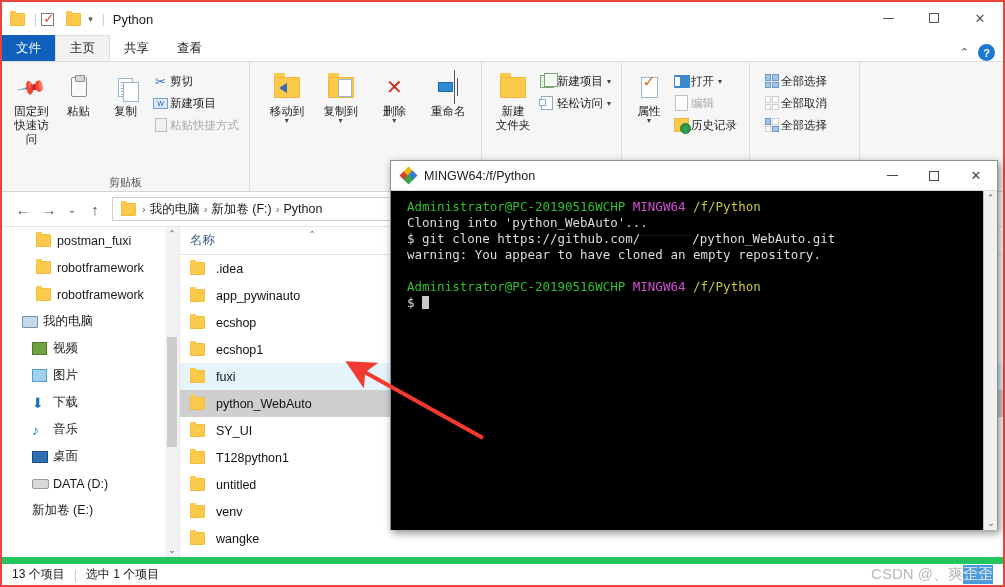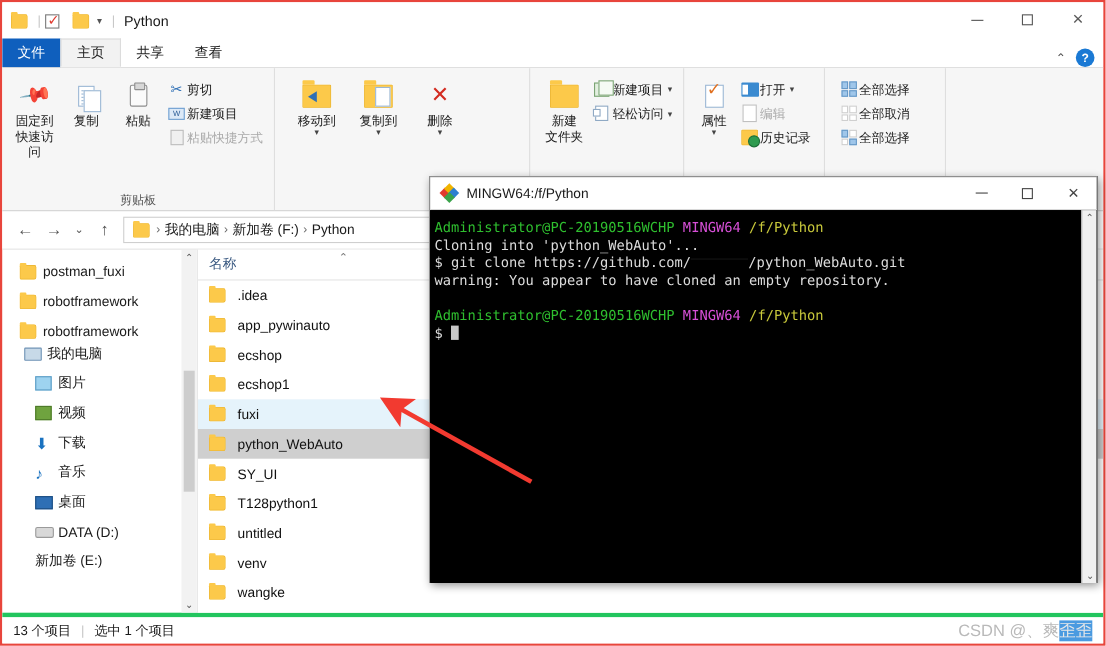--- a/index.html
+++ b/index.html
@@ -115,21 +115,21 @@
             font-size:15px; color:#555; }
   .navbtn.small { width:20px; font-size:10px; }
   .crumbbox { flex:1; height:24px; border:1px solid #cfcfcf; background:#fff; display:flex;
               align-items:center; padding:0 6px; margin-left:4px; gap:4px; font-size:12.5px; color:#1a1a1a; }
   .crumb-sep { color:#666; font-size:11px; }
   
   .content { display:flex; height:331px; border-top:1px solid #e4e4e4; }
   .navpane { width:178px; position:relative; overflow:hidden; border-right:1px solid #e8e8e8; }
   .nav-item { display:flex; align-items:center; height:27px; padding-left:26px; font-size:12.5px;
               color:#1a1a1a; white-space:nowrap; }
-  .nav-item.indent2 { padding-left:16px;align-items:flex-end; }
+  .nav-item.indent2 { padding-left:34px; }
   .nav-item .nico { width:21px; display:flex; align-items:center; }
   .nav-scroll { position:absolute; right:0; top:0; width:14px; height:100%; background:#f2f2f2; }
   .nav-scroll .arrowt,.nav-scroll .arrowb { height:14px; display:flex;align-items:center;justify-content:center;
               font-size:9px; color:#5a5a5a; }
   .nav-scroll .thumb { position:absolute; left:2px; top:110px; width:10px; height:110px; background:#cdcdcd; }
   .ic-pc{width:16px;height:12px;background:#c7d9e8;border:1px solid #6f93b5;border-radius:1px;}
   .ic-vid{width:15px;height:13px;background:#6fa33f;border:1px solid #4e7a2a;}
   .ic-pic{width:15px;height:13px;background:#9ed3f0;border:1px solid #5a9cc4;}
   .ic-doci{width:13px;height:15px;background:#fff;border:1px solid #8aa9c6;}
   .ic-dl{color:#1a72c0;font-size:14px;line-height:14px;}
@@ -140,21 +140,21 @@
   .ic-drivewin::before{content:"";position:absolute;left:1px;top:-4px;width:9px;height:8px;background:#2e8ad6;}
   .filepane { flex:1; position:relative; background:#fff; overflow:hidden; }
   .colhdr { height:28px; display:flex; align-items:center; border-bottom:1px solid #e4e4e4;
             font-size:12.5px; color:#3b5a82; padding-left:10px; position:relative; }
   .sortchev { position:absolute; left:128px; top:2px; font-size:10px; color:#7a7a7a; }
   .filerow { display:flex; align-items:center; height:27px; padding-left:10px; font-size:12.5px; color:#111; }
   .filerow.hover { background:#e5f3fb; }
   .filerow.sel { background:#cfcfcf; }
   .filerow .fico { width:26px; display:flex; align-items:center; }
   
-  .statusbar { height:28px; border-top:4px solid #22c55e; display:flex; align-items:center;
+  .statusbar { height:28px; border-top:7px solid #22c55e; display:flex; align-items:center;
                padding:0 10px; font-size:12px; color:#1a1a1a; background:#fff; }
   .stat-sep { color:#c6c6c6; margin:0 9px; }
   .watermark { margin-left:auto; font-size:15px; color:#b9b9b9; display:flex; align-items:center; }
   .wm-hl { background:#4a9ae0; color:#e8e8e8; }
   
   #terminal {
     position:absolute; left:390px; top:160px; width:608px; height:370px;
     background:#000; box-shadow:2px 3px 8px rgba(0,0,0,0.45); border:1px solid #8f8f8f;
   }
   .term-title { height:30px; background:#fff; display:flex; align-items:center; padding-left:10px;
@@ -163,21 +163,21 @@
   .term-ico i { position:absolute; width:7px;height:7px; transform:rotate(45deg); display:block;}
   .term-ico i:nth-child(1){background:#e03a2f;left:0;top:4px;}
   .term-ico i:nth-child(2){background:#f0b400;left:4px;top:0;}
   .term-ico i:nth-child(3){background:#2e7fd0;left:8px;top:4px;}
   .term-ico i:nth-child(4){background:#3aa34a;left:4px;top:8px;}
   .term-title-text { font-size:12.5px; color:#1a1a1a; }
   .term-ctrls { margin-left:auto; display:flex; }
   .tc { width:42px; height:29px; display:flex; align-items:center; justify-content:center; color:#444; font-size:13px; }
   .tc .dash{width:11px;height:1px;background:#444;}
   .tc .sq{width:10px;height:10px;border:1px solid #444;}
-  .term-body { position:relative; height:339px; background:#000; overflow:hidden; padding:8px 0 0 4px; }
+  .term-body { position:relative; height:339px; background:#000; overflow:hidden; padding:8px 0 0 16px; }
   .term-line { font-family:"DejaVu Sans Mono","Liberation Mono",monospace; font-size:12.5px;
                line-height:16px; white-space:pre; color:#d9d9d9; }
   .c-green{color:#2fbf2f;} .c-mag{color:#d64fd6;} .c-yellow{color:#c9c93b;} .c-white{color:#dcdcdc;}
   .redact { display:inline-block; width:52px; height:10px; background:#000;
             border-top:1px solid #141414; vertical-align:middle; }
   .cursor { display:inline-block; width:7px; height:13px; background:#c8c8c8; vertical-align:-2px; }
   .term-scroll { position:absolute; right:0; top:0; width:14px; height:100%; background:#f0f0f0; border-left:1px solid #bdbdbd;}
   .term-scroll .at,.term-scroll .ab { height:14px; display:flex;align-items:center;justify-content:center;
               font-size:9px;color:#5a5a5a;}
   #arrow-svg { position:absolute; left:0; top:0; width:1005px; height:587px; pointer-events:none; }
@@ -224,32 +224,32 @@
       <div class="rgroup-body">
         <div class="bigbtn">
           <span class="gl">
               <span class="ic-pin">📌</span>
             </span>
           <span>固定到</span>
           <span>快速访问</span>
         </div>
         <div class="bigbtn">
           <span class="gl">
+              <span class="ic-clip"></span>
+            </span>
+          <span>粘贴</span>
+        </div>
+        <div class="bigbtn">
+          <span class="gl">
               <span class="ic-doc2">
                 <span class="ic-lines"></span>
               </span>
             </span>
           <span>复制</span>
         </div>
-        <div class="bigbtn">
-          <span class="gl">
-              <span class="ic-clip"></span>
-            </span>
-          <span>粘贴</span>
-        </div>
         <div class="smallcol">
           <div class="smallbtn">
             <span class="gl">
                 <span class="ic-scissors">✂</span>
               </span>
             <span>剪切</span>
           </div>
           <div class="smallbtn">
             <span class="gl">
                 <span class="ic-copypath">W</span>
@@ -282,20 +282,26 @@
             </span>
           <span>复制到</span>
           <span class="caret-under">▾</span>
         </div>
         <div class="bigbtn">
           <span class="gl">
               <span class="ic-x">✕</span>
             </span>
           <span>删除</span>
           <span class="caret-under">▾</span>
+        </div>
+        <div class="bigbtn">
+          <span class="gl">
+              <span class="ic-rename"></span>
+            </span>
+          <span>重命名</span>
         </div>
       </div>
     </div>
 
     <div class="rgroup" style="width:140px;">
       <div class="rgroup-body" style="padding-left:8px;">
         <div class="bigbtn">
           <span class="gl">
               <span class="ic-folder big"></span>
             </span>
@@ -438,29 +444,29 @@
         <span>robotframework</span>
       </div>
       <div class="nav-item" style="padding-left:20px;">
         <span class="nico">
             <span class="ic-pc"></span>
           </span>
         <span>我的电脑</span>
       </div>
       <div class="nav-item" style="padding-left:30px;">
         <span class="nico">
+            <span class="ic-vid"></span>
+          </span>
+        <span>视频</span>
+      </div>
+      <div class="nav-item" style="padding-left:30px;">
+        <span class="nico">
             <span class="ic-pic"></span>
           </span>
         <span>图片</span>
-      </div>
-      <div class="nav-item" style="padding-left:30px;">
-        <span class="nico">
-            <span class="ic-vid"></span>
-          </span>
-        <span>视频</span>
       </div>
       <div class="nav-item" style="padding-left:30px;">
         <span class="nico">
             <span class="ic-dl">⬇</span>
           </span>
         <span>下载</span>
       </div>
       <div class="nav-item" style="padding-left:30px;">
         <span class="nico">
             <span class="ic-music">♪</span>

